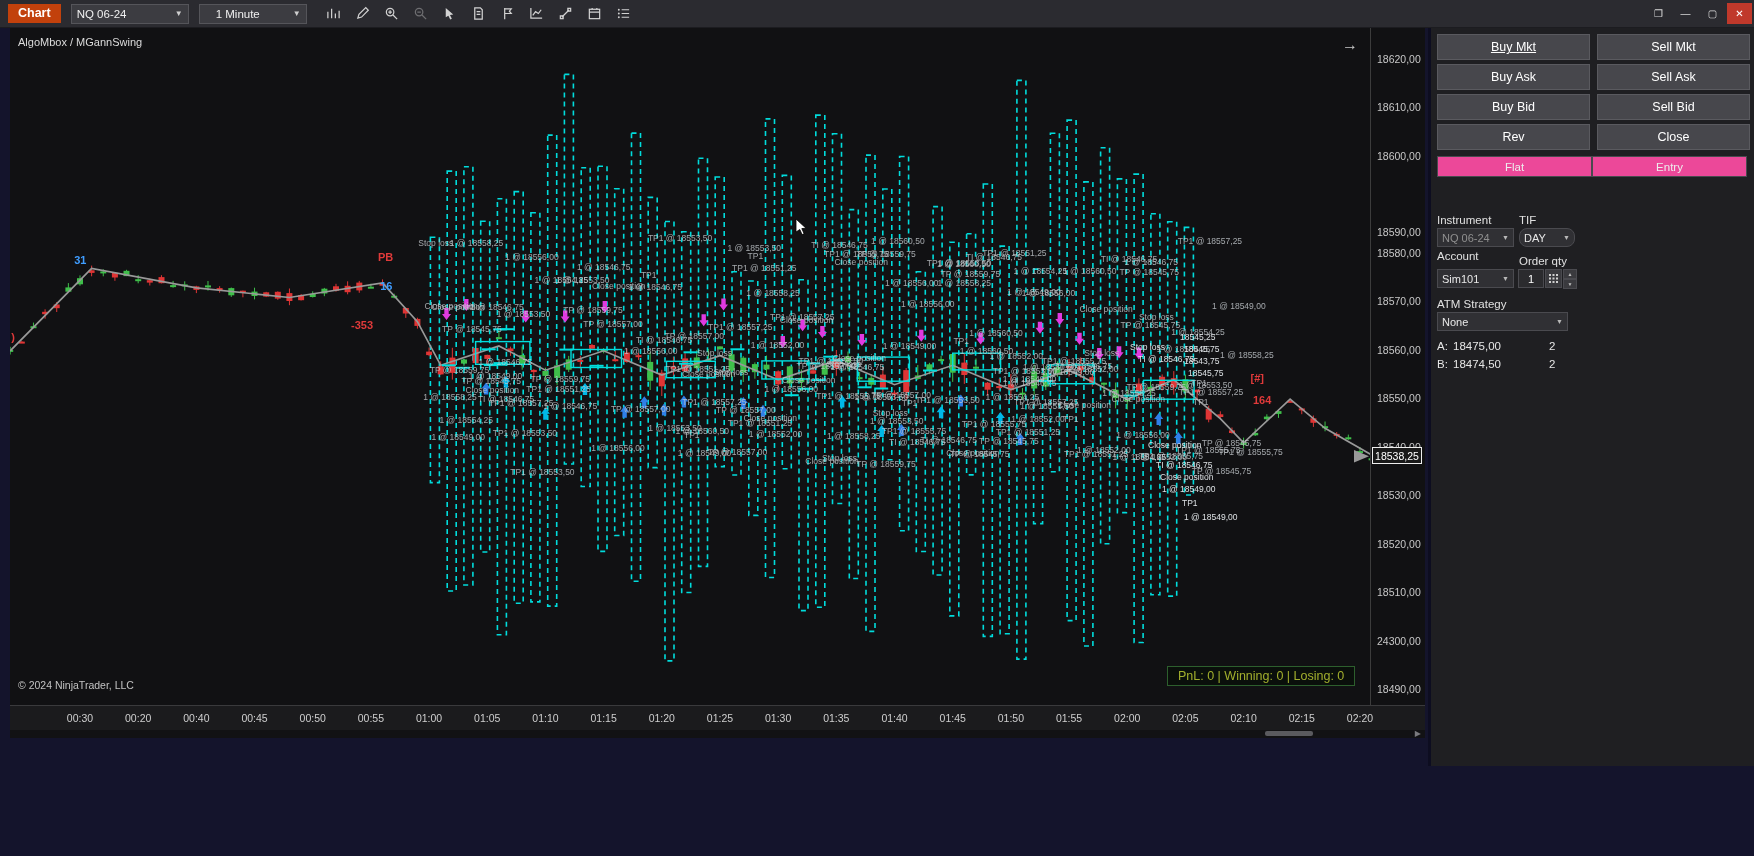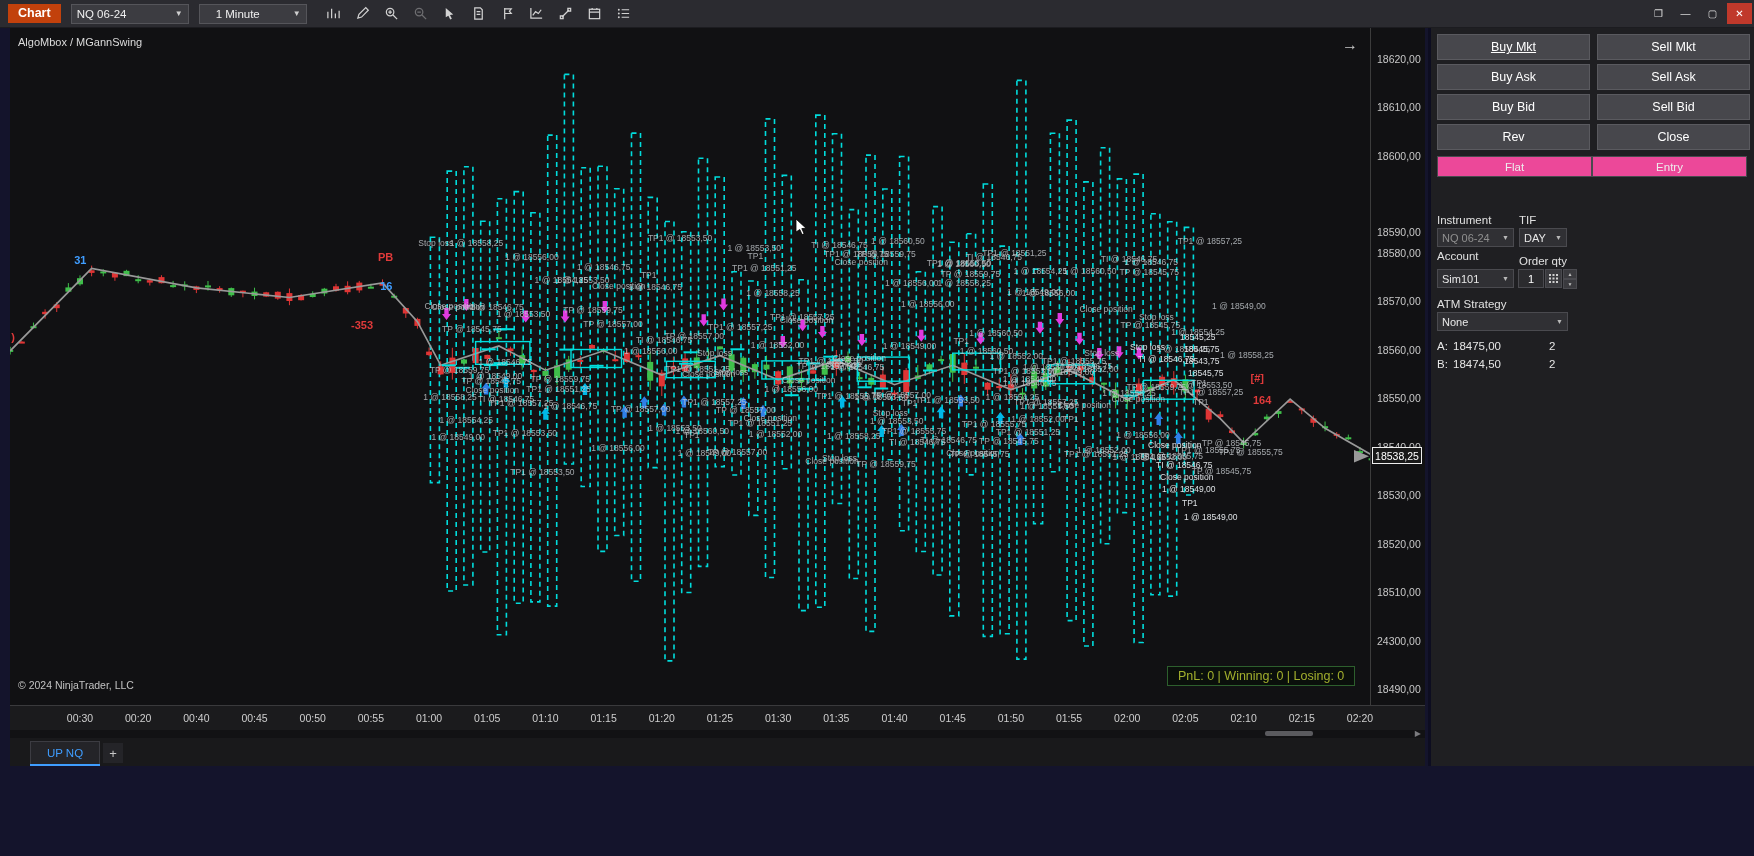--- a/index.html
+++ b/index.html
@@ -752,47 +752,41 @@
       <div class="ttick" style="left: 1117.24px;">02:00</div>
       <div class="ttick" style="left: 1175.42px;">02:05</div>
       <div class="ttick" style="left: 1233.6px;">02:10</div>
       <div class="ttick" style="left: 1291.78px;">02:15</div>
       <div class="ttick" style="left: 1349.96px;">02:20</div>
     </div>
   <div class="scroll-row">
     <div class="scroll-thumb"></div>
     <div class="scroll-arrow">▶</div>
   </div>
-  <div class="tab-bar">
-    <div class="tab">
-        <span>UP NQ</span>
-      </div>
-    <div class="tab-add">+</div>
-  </div>
 
   <div class="order-panel">
     <button class="tbtn" style="left:6px;top:6px;text-decoration:underline;">Buy Mkt</button>
     <button class="tbtn" style="left:166px;top:6px;">Sell Mkt</button>
     <button class="tbtn" style="left:6px;top:36px;">Buy Ask</button>
     <button class="tbtn" style="left:166px;top:36px;">Sell Ask</button>
     <button class="tbtn" style="left:6px;top:66px;">Buy Bid</button>
     <button class="tbtn" style="left:166px;top:66px;">Sell Bid</button>
     <button class="tbtn" style="left:6px;top:96px;">Rev</button>
     <button class="tbtn" style="left:166px;top:96px;">Close</button>
 
     <div class="fe" style="left:6px;top:128px;">Flat</div>
     <div class="fe" style="left:161px;top:128px;">Entry</div>
 
     <div class="plabel" style="left:6px;top:186px;">Instrument</div>
     <div class="plabel" style="left:88px;top:186px;">TIF</div>
     <div class="dd disabled" style="left:6px;top:200px;width:77px;">
       <span>NQ 06-24</span>
         <span class="caret">▼</span>
     </div>
-    <div class="dd" style="left:88px;top:200px;width:48px;">
+    <div class="dd" style="left:88px;top:200px;width:56px;border-radius:8px;">
       <span>DAY</span>
         <span class="caret">▼</span>
     </div>
 
     <div class="plabel" style="left:6px;top:222px;">Account</div>
     <div class="plabel" style="left:88px;top:227px;">Order qty</div>
     <div class="dd" style="left:6px;top:241px;width:77px;">
       <span>Sim101</span>
         <span class="caret">▼</span>
     </div>

